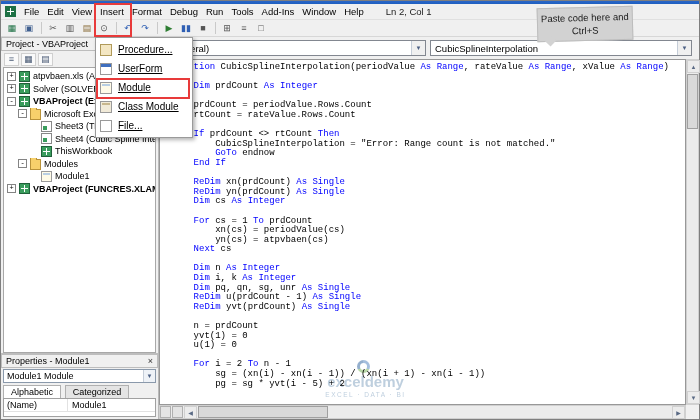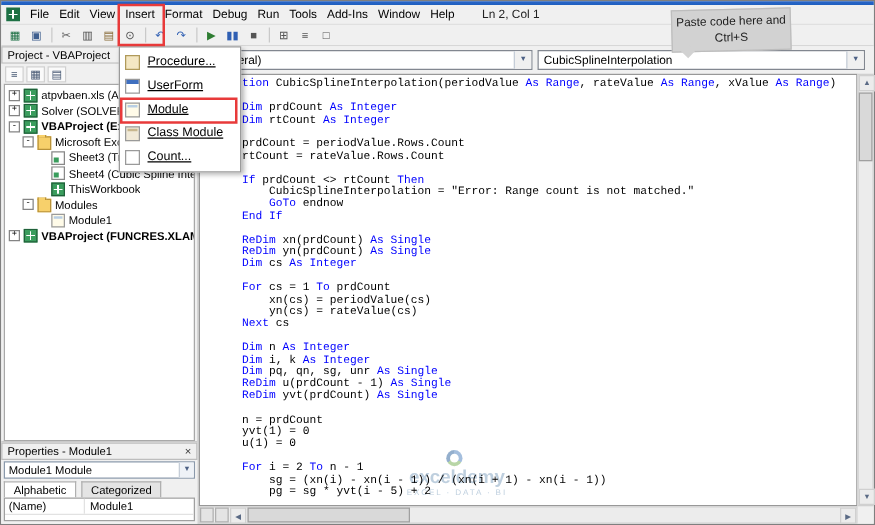--- a/index.html
+++ b/index.html
@@ -269,37 +269,36 @@
         <div class="wm-row">
           <span class="wm-logo"></span>
           <span class="wm-name">exceldemy</span>
         </div>
         <div class="wm-tag">EXCEL · DATA · BI</div>
       </div>
       <div id="code-lines">
           <div class="code-line"><span class="kw">Function</span> CubicSplineInterpolation(periodValue <span class="kw">As</span> <span class="kw">Range</span>, rateValue <span class="kw">As</span> <span class="kw">Range</span>, xValue <span class="kw">As</span> <span class="kw">Range</span>)</div>
           <div class="code-line">&nbsp;</div>
           <div class="code-line">    <span class="kw">Dim</span> prdCount <span class="kw">As</span> <span class="kw">Integer</span></div>
-          <div class="code-line">    <span class="kw">Dim</span> rtCount <span class="kw">As</span> <span class="kw">Integer</span></div>
           <div class="code-line">&nbsp;</div>
           <div class="code-line">    prdCount = periodValue.Rows.Count</div>
           <div class="code-line">    rtCount = rateValue.Rows.Count</div>
           <div class="code-line">&nbsp;</div>
           <div class="code-line">    <span class="kw">If</span> prdCount &lt;&gt; rtCount <span class="kw">Then</span></div>
           <div class="code-line">        CubicSplineInterpolation = <span class="str">"Error: Range count is not matched."</span></div>
           <div class="code-line">        <span class="kw">GoTo</span> endnow</div>
           <div class="code-line">    <span class="kw">End</span> <span class="kw">If</span></div>
           <div class="code-line">&nbsp;</div>
           <div class="code-line">    <span class="kw">ReDim</span> xn(prdCount) <span class="kw">As</span> <span class="kw">Single</span></div>
           <div class="code-line">    <span class="kw">ReDim</span> yn(prdCount) <span class="kw">As</span> <span class="kw">Single</span></div>
           <div class="code-line">    <span class="kw">Dim</span> cs <span class="kw">As</span> <span class="kw">Integer</span></div>
           <div class="code-line">&nbsp;</div>
           <div class="code-line">    <span class="kw">For</span> cs = 1 <span class="kw">To</span> prdCount</div>
           <div class="code-line">        xn(cs) = periodValue(cs)</div>
-          <div class="code-line">        yn(cs) = rateValue(cs)</div>
+          <div class="code-line">        yn(cs) = atpvbaen(cs)</div>
           <div class="code-line">    <span class="kw">Next</span> cs</div>
           <div class="code-line">&nbsp;</div>
           <div class="code-line">    <span class="kw">Dim</span> n <span class="kw">As</span> <span class="kw">Integer</span></div>
           <div class="code-line">    <span class="kw">Dim</span> i, k <span class="kw">As</span> <span class="kw">Integer</span></div>
           <div class="code-line">    <span class="kw">Dim</span> pq, qn, sg, unr <span class="kw">As</span> <span class="kw">Single</span></div>
           <div class="code-line">    <span class="kw">ReDim</span> u(prdCount - 1) <span class="kw">As</span> <span class="kw">Single</span></div>
           <div class="code-line">    <span class="kw">ReDim</span> yvt(prdCount) <span class="kw">As</span> <span class="kw">Single</span></div>
           <div class="code-line">&nbsp;</div>
           <div class="code-line">    n = prdCount</div>
           <div class="code-line">    yvt(1) = 0</div>
@@ -340,21 +339,21 @@
       <div class="im-item">
         <span class="mi-icon mi-module"></span>
         <span>Module</span>
       </div>
       <div class="im-item">
         <span class="mi-icon mi-classmodule"></span>
         <span>Class Module</span>
       </div>
       <div class="im-item">
         <span class="mi-icon mi-file"></span>
-        <span>Count...</span>
+        <span>File...</span>
       </div>
     </div>
 
   <div id="callout">
     <div>Paste code here and</div>
     <div>Ctrl+S</div>
   </div>
 
   <div id="box-insert" class="red-box" style="left: 93px; top: 2px; width: 38px; height: 34px;"></div>
   <div id="box-module" class="red-box" style="left: 95px; top: 77px; width: 94px; height: 21px;"></div>

